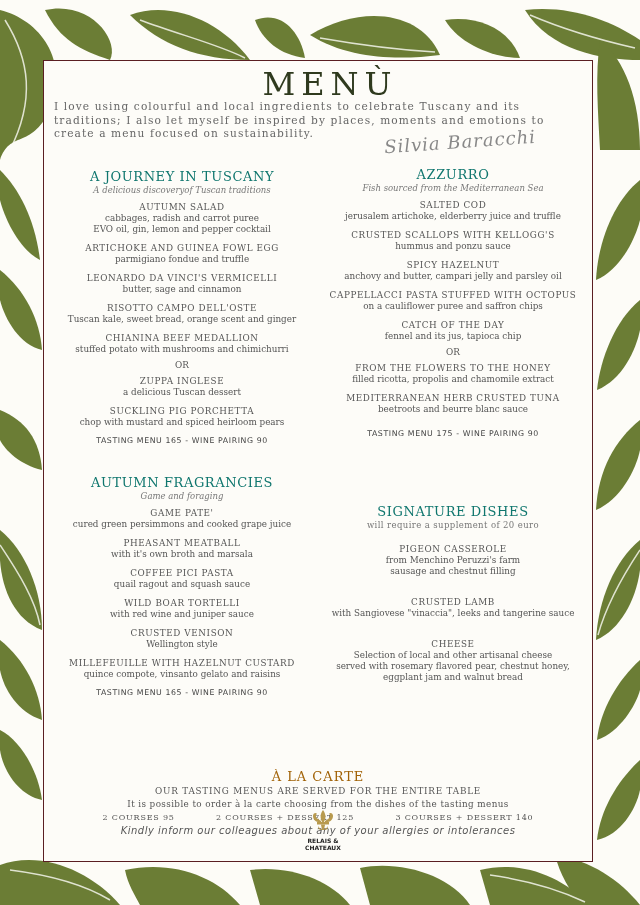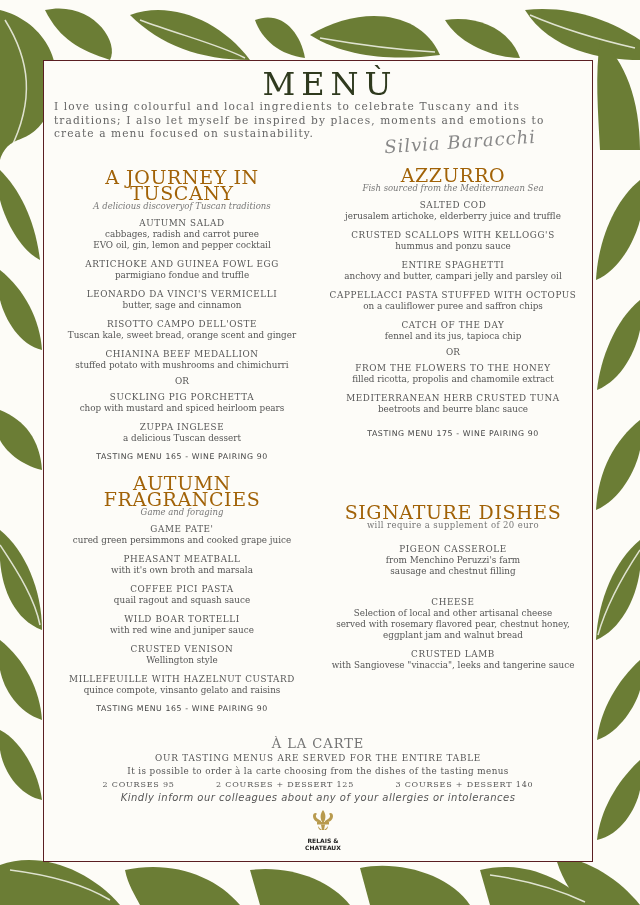--- a/index.html
+++ b/index.html
@@ -5,30 +5,30 @@
   html,body{margin:0;padding:0;}
   body{width:640px;height:905px;position:relative;overflow:hidden;background:#fdfcf7;font-family:"DejaVu Serif",serif;color:#555;}
   .foliage{position:absolute;inset:0;z-index:0;}
   .panel{position:absolute;left:43px;top:60px;width:550px;height:802px;background:#fdfcf8;border:1.5px solid #5a1e22;box-sizing:border-box;z-index:1;}
   .title{position:absolute;left:0;right:0;top:4px;text-align:center;font-family:"DejaVu Serif",serif;font-size:32px;letter-spacing:6px;color:#2f3a1e;font-weight:300;padding-left:24px;}
   .intro{position:absolute;left:10px;top:39px;width:530px;font-size:10.6px;letter-spacing:1.1px;line-height:13.5px;color:#666;}
   .sig{position:absolute;left:340px;top:70px;font-family:"DejaVu Serif",serif;font-style:italic;font-size:18px;color:#888;transform:rotate(-4deg);letter-spacing:1px;}
   .col{position:absolute;text-align:center;}
   .col-left{left:10px;width:256px;}
   .col-right{left:278px;width:262px;}
-  .sec-title{font-size:19px;letter-spacing:0.6px;color:#a16207;line-height:16px;}
+  .sec-title{font-size:13px;letter-spacing:0.6px;color:#0f766e;line-height:16px;}
   .sec-sub{font-size:8.5px;font-style:italic;color:#777;line-height:11px;margin-bottom:6px;}
   .sec-sub.plain{font-style:normal;letter-spacing:0.4px;}
   .item{margin-bottom:8px;}
   .dish{font-size:8.8px;letter-spacing:0.6px;color:#555;line-height:11px;}
   .desc{font-size:8.8px;color:#555;line-height:11px;}
   .or{font-size:8.8px;color:#555;line-height:11px;margin:-3px 0 5px;}
   .price{font-family:"DejaVu Sans",sans-serif;font-size:7.8px;letter-spacing:0.6px;color:#444;margin-top:4px;}
   .carte{position:absolute;left:0;right:0;top:675px;text-align:center;}
-  .carte-title{font-size:13px;color:#737373;letter-spacing:1px;line-height:16px;}
+  .carte-title{font-size:13px;color:#a16207;letter-spacing:1px;line-height:16px;margin-top:33px;}
   .carte-line{font-size:8.8px;color:#555;letter-spacing:0.8px;line-height:13px;text-align:center;}
   .carte-note{font-family:"DejaVu Sans",sans-serif;font-style:italic;font-size:10px;color:#555;letter-spacing:0.5px;line-height:13px;}
   .prices-row span{margin:0 19px;}
   .logo{position:absolute;left:259px;top:748px;width:40px;text-align:center;}
   .logo-text{font-family:"DejaVu Sans",sans-serif;font-weight:bold;font-size:6px;line-height:7px;color:#222;}
 </style>
 </head>
 <body>
 
 <svg class="foliage" width="640" height="905" viewBox="0 0 640 905">
@@ -100,43 +100,43 @@
     <div class="item">
       <div class="dish">RISOTTO CAMPO DELL'OSTE</div>
       <div class="desc">Tuscan kale, sweet bread, orange scent and ginger</div>
     </div>
     <div class="item">
       <div class="dish">CHIANINA BEEF MEDALLION</div>
       <div class="desc">stuffed potato with mushrooms and chimichurri</div>
     </div>
     <div class="or">OR</div>
     <div class="item">
+      <div class="dish">ZUPPA INGLESE</div>
+      <div class="desc">a delicious Tuscan dessert</div>
+    </div>
+    <div class="item">
       <div class="dish">SUCKLING PIG PORCHETTA</div>
       <div class="desc">chop with mustard and spiced heirloom pears</div>
-    </div>
-    <div class="item">
-      <div class="dish">ZUPPA INGLESE</div>
-      <div class="desc">a delicious Tuscan dessert</div>
     </div>
     <div class="price">TASTING MENU 165 - WINE PAIRING 90</div>
   </div>
 
   <div class="col col-right" style="top:106px;">
     <div class="sec-title">AZZURRO</div>
     <div class="sec-sub">Fish sourced from the Mediterranean Sea</div>
     <div class="item">
       <div class="dish">SALTED COD</div>
       <div class="desc">jerusalem artichoke, elderberry juice and truffle</div>
     </div>
     <div class="item">
       <div class="dish">CRUSTED SCALLOPS WITH KELLOGG'S</div>
       <div class="desc">hummus and ponzu sauce</div>
     </div>
     <div class="item">
-      <div class="dish">ENTIRE SPAGHETTI</div>
+      <div class="dish">SPICY HAZELNUT</div>
       <div class="desc">anchovy and butter, campari jelly and parsley oil</div>
     </div>
     <div class="item">
       <div class="dish">CAPPELLACCI PASTA STUFFED WITH OCTOPUS</div>
       <div class="desc">on a cauliflower puree and saffron chips</div>
     </div>
     <div class="item">
       <div class="dish">CATCH OF THE DAY</div>
       <div class="desc">fennel and its jus, tapioca chip</div>
     </div>
@@ -183,29 +183,29 @@
   </div>
 
   <div class="col col-right" style="top:443px;">
     <div class="sec-title">SIGNATURE DISHES</div>
     <div class="sec-sub plain" style="margin-bottom:13px;">will require a supplement of 20 euro</div>
     <div class="item" style="margin-bottom:20px;">
       <div class="dish">PIGEON CASSEROLE</div>
       <div class="desc">from Menchino Peruzzi's farm</div>
       <div class="desc">sausage and chestnut filling</div>
     </div>
+    <div class="item" style="margin-bottom:20px;">
+      <div class="dish">CRUSTED LAMB</div>
+      <div class="desc">with Sangiovese "vinaccia", leeks and tangerine sauce</div>
+    </div>
     <div class="item">
       <div class="dish">CHEESE</div>
       <div class="desc">Selection of local and other artisanal cheese</div>
       <div class="desc">served with rosemary flavored pear, chestnut honey,</div>
       <div class="desc">eggplant jam and walnut bread</div>
-    </div>
-    <div class="item" style="margin-bottom:20px;">
-      <div class="dish">CRUSTED LAMB</div>
-      <div class="desc">with Sangiovese "vinaccia", leeks and tangerine sauce</div>
     </div>
   </div>
 
   <div class="carte">
     <div class="carte-title">À LA CARTE</div>
     <div class="carte-line">OUR TASTING MENUS ARE SERVED FOR THE ENTIRE TABLE</div>
     <div class="carte-line" style="letter-spacing:0.4px;">It is possible to order à la carte choosing from the dishes of the tasting menus</div>
     <div class="carte-line prices-row" style="font-size:8px;">
       <span>2 COURSES  95</span>
       <span>2 COURSES + DESSERT  125</span>

